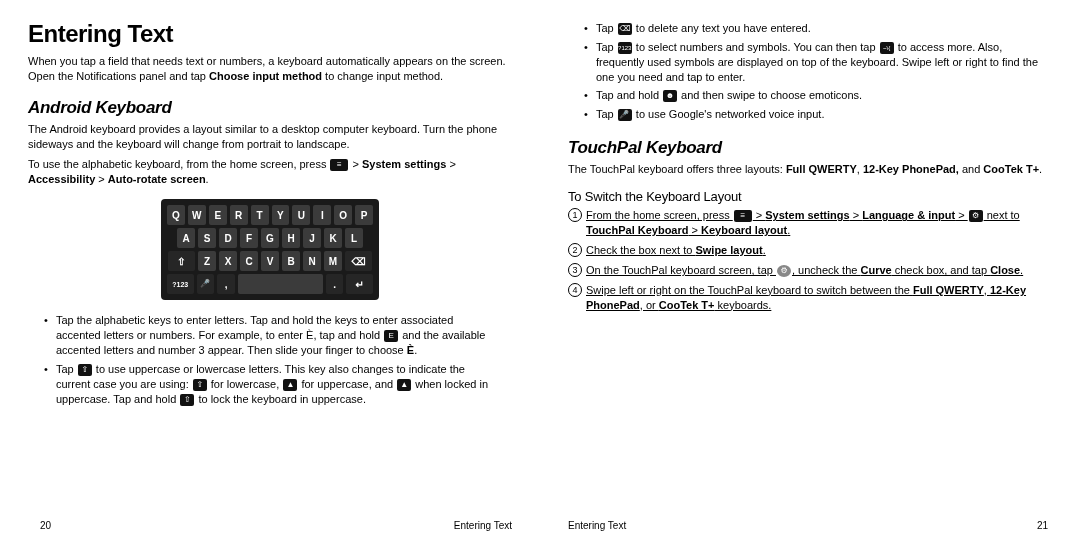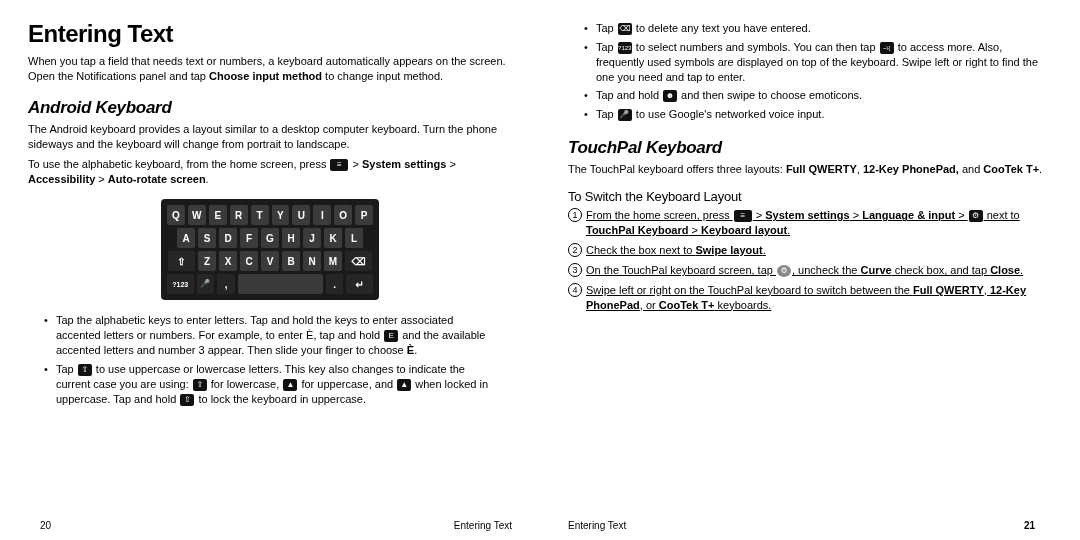--- a/index.html
+++ b/index.html
@@ -34,21 +34,21 @@
     content: counter(step);
     position: absolute; left: 0; top: 0;
     width: 12px; height: 12px; border: 1px solid #000; border-radius: 50%;
     font-size: 9px; line-height: 12px; text-align: center;
   }
   .b { font-weight: 700; }
   .footer { position: absolute; bottom: 8px; font-size: 10px; }
   .footer-left { left: 40px; }
   .footer-ctr-r { right: 28px; }
   .footer-ctr-l { left: 28px; }
-  .footer-right { right: 45px; font-weight: bold; }
+  .footer-right { right: 32px; }
   .kbd-img {
     width: 218px; margin: 8px auto 10px auto; background:#1a1a1a; padding:6px;
     border-radius:4px;
   }
   .kbd-row { display:flex; justify-content:center; gap:3px; margin-bottom:3px; }
   .kbd-row:last-child{margin-bottom:0;}
   .kbd-key {
     background:#3b3b3b; color:#fff; font-size:10px; font-weight:700;
     width:18px; height:20px; display:flex; align-items:center; justify-content:center;
     border-radius:2px;

